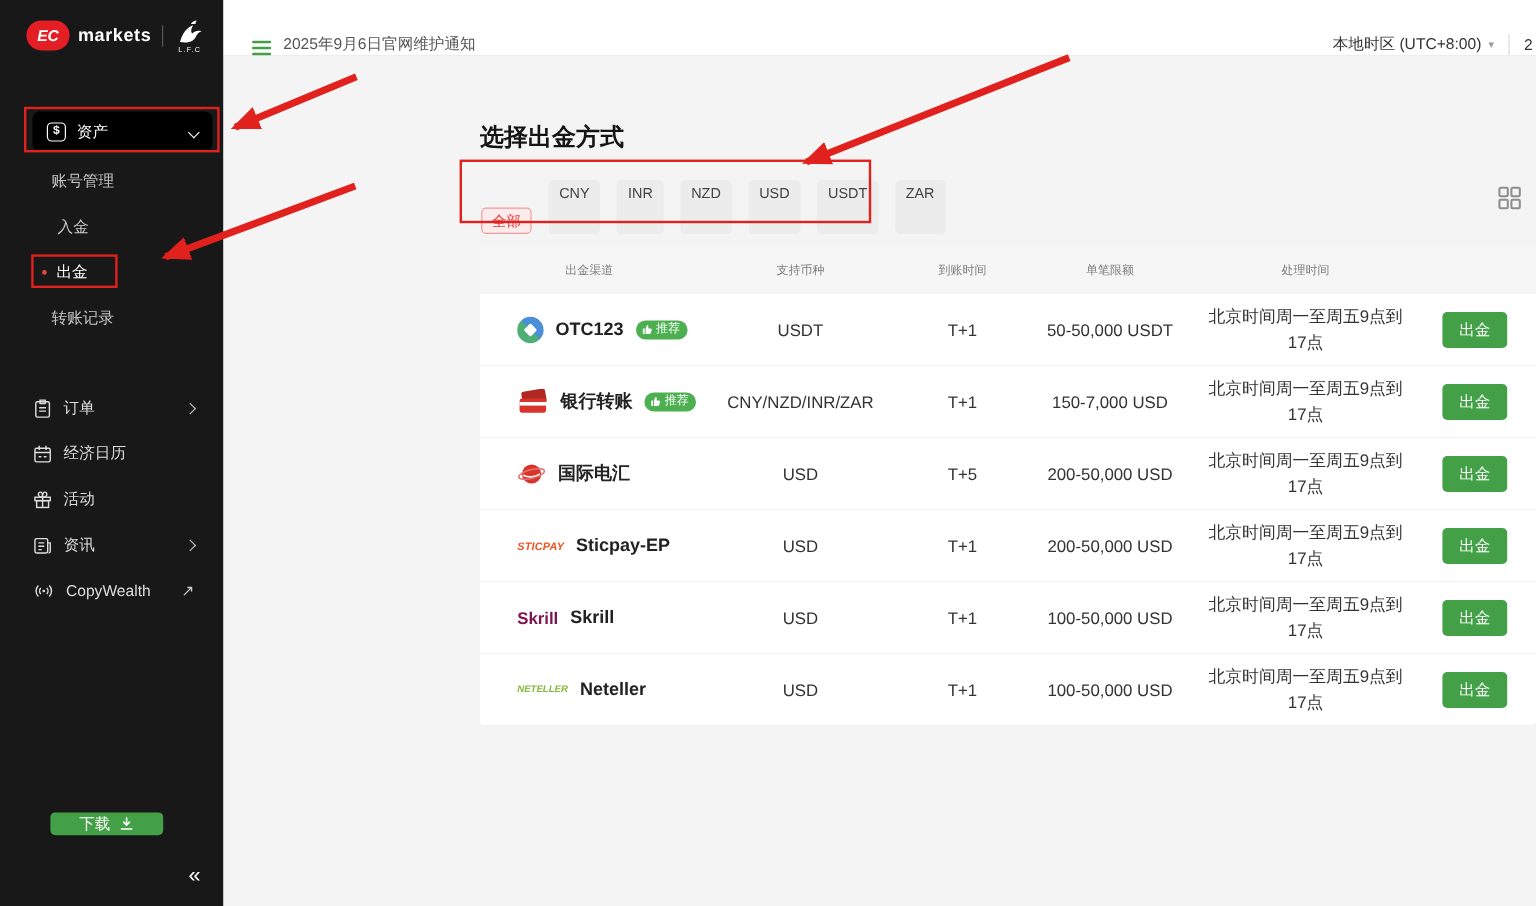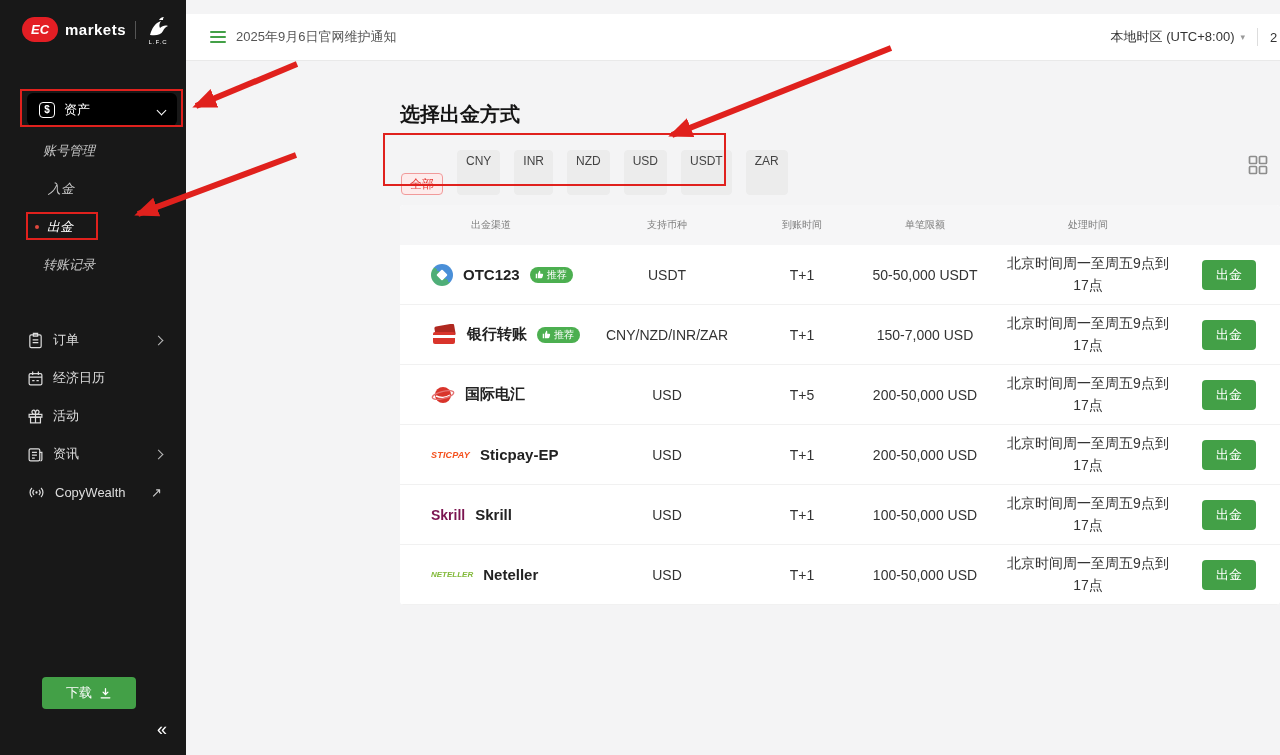--- a/index.html
+++ b/index.html
@@ -20,36 +20,36 @@
   .logo-div { width:1px; height:18px; background:#555; margin:0 2px; }
   .lfc { display:flex; flex-direction:column; align-items:center; color:#fff; }
   .lfc-label { font-size:6px; letter-spacing:1px; color:#fff; margin-top:1px; }
   .assets-pill { position:absolute; left:27px; top:93px; width:150px; height:33px; background:#000;
     border-radius:6px; display:flex; align-items:center; padding:0 12px; gap:9px; color:#fff; font-size:13px; }
   .assets-icon { width:16px; height:16px; border:1.5px solid #fff; border-radius:4px; display:flex;
     align-items:center; justify-content:center; font-size:10px; font-weight:bold; color:#fff; flex:none; }
   .chev { width:7px; height:7px; border-right:1.6px solid #fff; border-bottom:1.6px solid #fff; display:inline-block; }
   .chev.down { transform:rotate(45deg); margin-top:-3px; }
   .chev.right { transform:rotate(-45deg); border-color:#bbb; }
-  .subnav { position:absolute; left:0; top:132px; width:154px;font-style:italic; }
+  .subnav { position:absolute; left:0; top:132px; width:154px; }
   .subitem { height:38px; display:flex; align-items:center; padding-left:43px; font-size:13px; color:#c6c6c6; position:relative; cursor:pointer; }
   .subitem.active { color:#fff; padding-left:47px; }
   .subitem .dot { position:absolute; left:35px; top:17px; width:4px; height:4px; border-radius:50%; background:#e0483e; }
   .subitem.pad2 { padding-left:48px;align-items:center; }
   .mainnav { position:absolute; left:0; top:321px; width:186px; }
   .navitem { height:38px; display:flex; align-items:center; padding:0 24px 0 27px; font-size:13px; color:#ddd; gap:9px; cursor:pointer; }
   .navitem svg { flex:none; }
   .navitem .grow { flex:1; }
   .ext { color:#ccc; font-size:13px; }
-  .download-btn { position:absolute; left:42px; top:677px; width:94px; height:32px; background:#43a047;
+  .download-btn { position:absolute; left:42px; top:677px; width:94px; height:19px; background:#43a047;
     border-radius:4px; border:none; color:#fff; font-size:13px; display:flex; align-items:center; justify-content:center; gap:7px; cursor:pointer; }
   .collapse { position:absolute; left:157px; top:719px; color:#fff; font-size:18px; cursor:pointer; }
   
   .topbar { position:absolute; left:186px; top:0; width:1094px; height:47px; background:#fff;
-    border-bottom:1px solid #e9e9e9; display:flex; align-items:center; padding:0 0 0 24px; z-index:1;margin-top:14px; }
+    border-bottom:1px solid #e9e9e9; display:flex; align-items:flex-end; padding:0 0 0 24px; z-index:1; }
   .announce { display:flex; flex-direction:column; gap:3px; margin-right:10px; }
   .announce i { display:block; width:16px; height:2px; background:#43a047; border-radius:1px; }
   .notice-text { font-size:13px; color:#555; }
   .tz-wrap { margin-left:auto; display:flex; align-items:center; gap:6px; }
   .tz-label { font-size:13px; color:#333; }
   .caret { font-size:9px; color:#999; }
   .tz-div { width:1px; height:18px; background:#ddd; margin:0 6px; }
   .clock-partial { font-size:13px; color:#333; width:10px; overflow:hidden; }
   
   .page-title { position:absolute; left:400px; top:101px; font-size:20px; font-weight:bold; color:#141414; }

